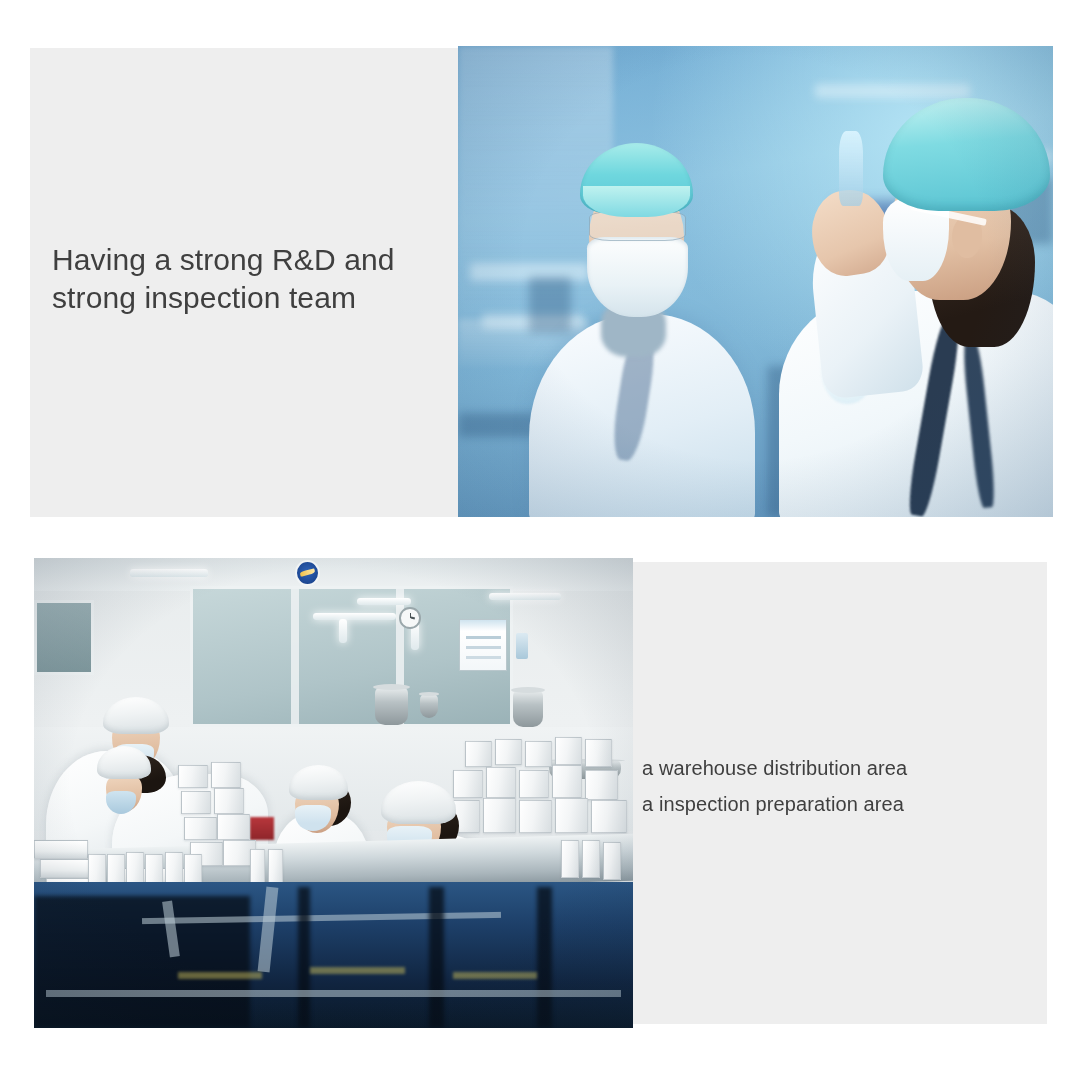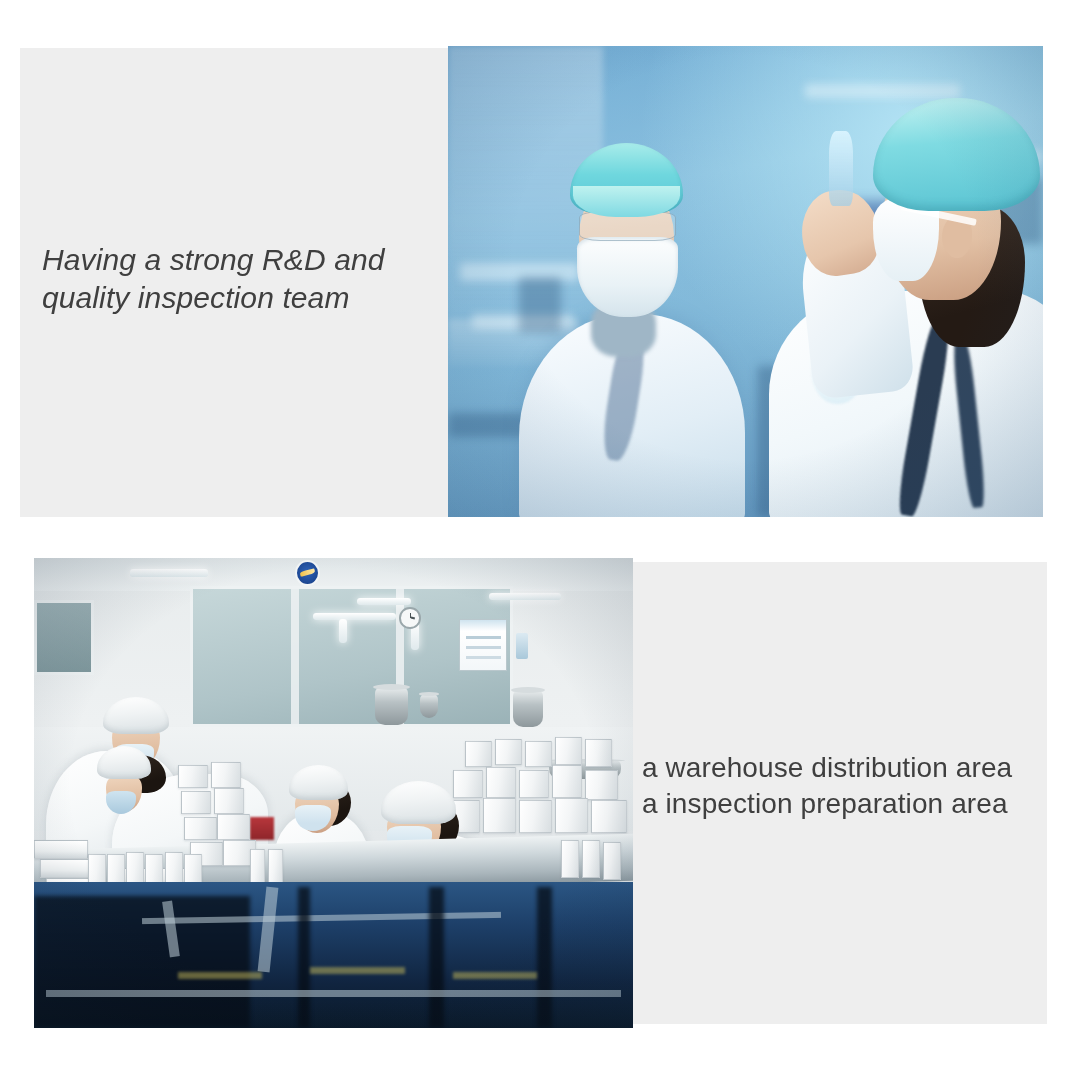--- a/index.html
+++ b/index.html
@@ -18,25 +18,24 @@
   .stage {
     position: absolute;
     left: 0; top: 0;
     width: 1080px;
     height: 1080px;
   }
 
   
   .section-one {
     position: absolute;
-    left: 20px;
+    left: 30px;
     top: 46px;
     width: 1023px;
     height: 471px;
-    font-style: italic;
   }
   .panel-one-bg {
     position: absolute;
     left: 0; top: 2px;
     width: 429px;
     height: 469px;
     background: #eeeeee;
   }
   .caption-one {
     position: absolute;
@@ -84,21 +83,21 @@
     width: 416px;
     height: 462px;
     background: #eeeeee;
   }
   .caption-two {
     position: absolute;
     left: 608px;
     top: 192px;
     width: 410px;
     color: #3f3f3f;
-    font-size: 28px;
+    font-size: 20px;
     line-height: 36px;
     font-weight: 400;
     letter-spacing: 0.1px;
   }
   .caption-two .line { display: block; white-space: nowrap; }
 
   
   .p1-bg {
     position: absolute; left: 0; top: 0; width: 100%; height: 100%;
     background:
@@ -509,21 +508,21 @@
 <body>
 
 <div class="stage">
 
   <div class="section-one">
 
     <div class="panel-one-bg"></div>
 
     <div class="caption-one">
       <span class="line">Having a strong R&amp;D and</span>
-      <span class="line">quality inspection team</span>
+      <span class="line">strong inspection team</span>
     </div>
 
     <div class="photo-one">
       <div class="p1-bg"></div>
 
       <div class="p1-wallpanel" style="left:0;top:0;width:26%;height:58%;"></div>
       <div class="p1-wallpanel" style="left:0;top:58%;width:22%;height:10%;"></div>
       <div class="p1-shelf" style="left:2%;top:46%;width:20%;height:4%;"></div>
       <div class="p1-shelf" style="left:4%;top:57%;width:17%;height:3%;"></div>
       <div class="p1-shelf-dark" style="left:0%;top:78%;width:24%;height:5%;"></div>

